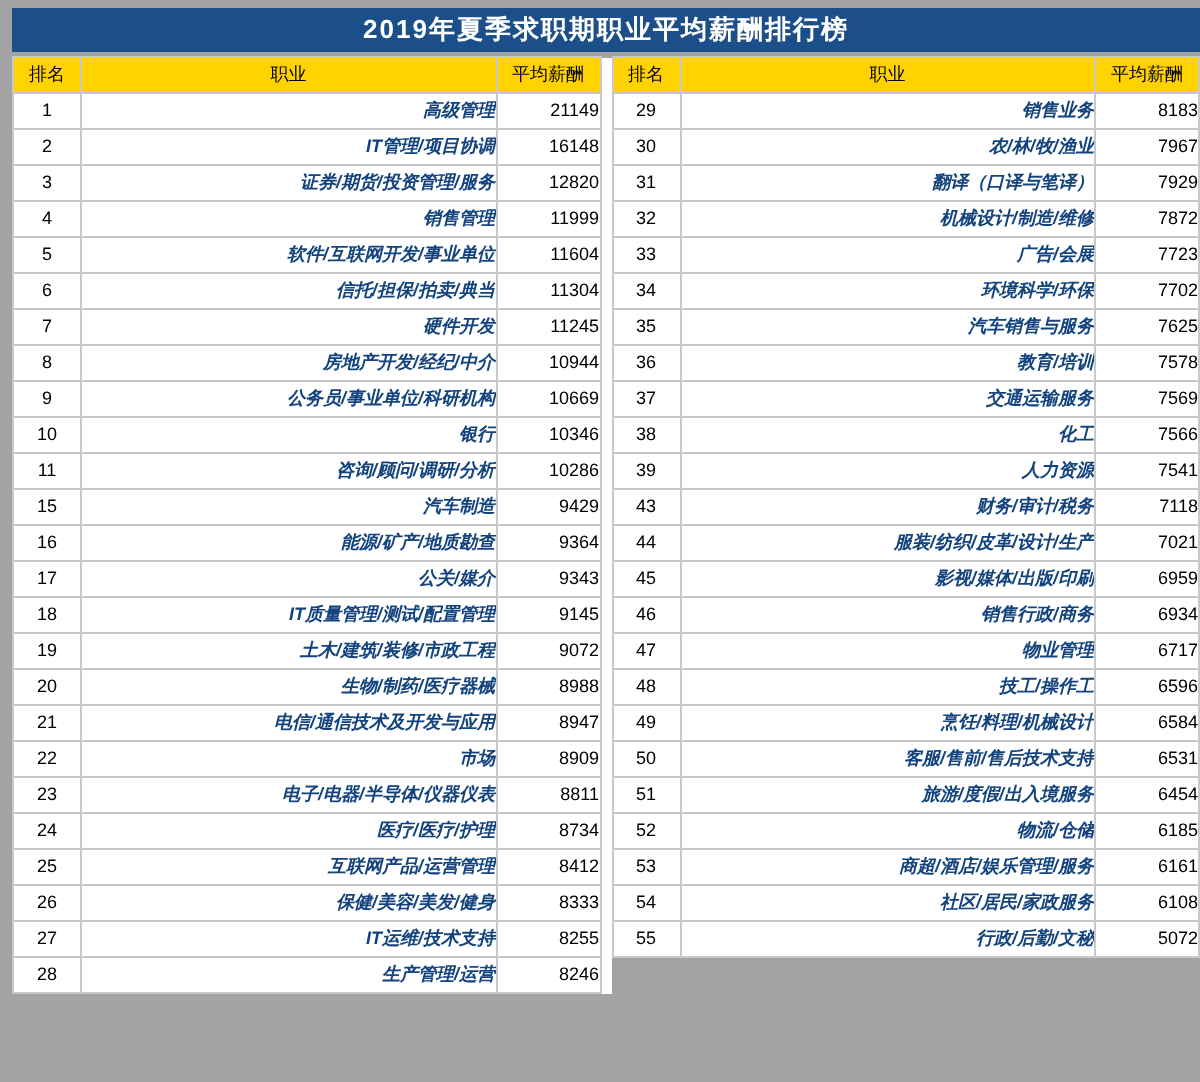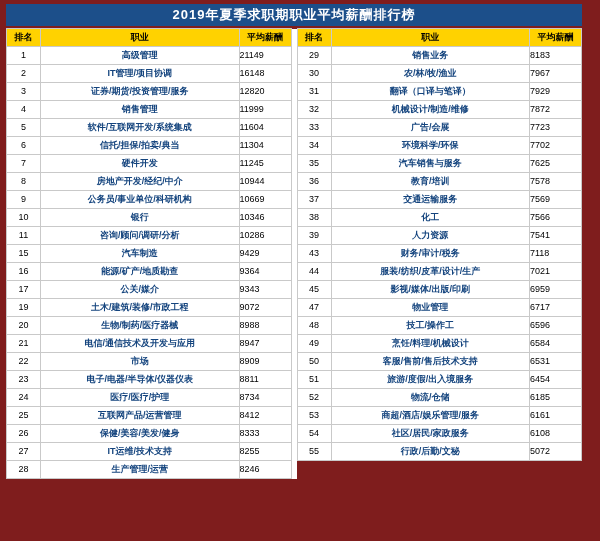--- a/index.html
+++ b/index.html
@@ -10,23 +10,23 @@
   body {
     width: 600px;
     height: 541px;
     overflow: hidden;
     font-family: "Liberation Sans", sans-serif;
   }
   .page {
     position: relative;
     width: 600px;
     height: 541px;
-    background: #7f1d1d;
+    background: #a3a3a3;
     box-sizing: border-box;
-    padding: 4px 18px 0 6px;
+    padding: 4px 0 0 6px;
   }
   .title-bar {
     background: #1c4f8a;
     color: #ffffff;
     text-align: center;
     font-size: 13px;
     font-weight: bold;
     letter-spacing: 1px;
     padding: 4px 0 4px 0;
     margin: 0 0 2px 0;
@@ -42,38 +42,39 @@
     border: 1px solid #c9c9c9;
     padding: 0;
     height: 17px;
     line-height: 17px;
     overflow: hidden;
     white-space: nowrap;
   }
   .hdr {
     background: #ffd200;
     color: #000000;
-    font-weight: bold;
+    font-weight: normal;
     font-size: 9px;
   }
   .c-rank {
     width: 34px;
     text-align: center;
     color: #000;
     background: #ffffff;
   }
   .c-job {
-    text-align: center;
+    text-align: right;
     font-weight: bold;
     color: #14447e;
     background: #ffffff;
+    font-style: italic;
   }
   .c-pay {
     width: 52px;
-    text-align: left;
+    text-align: right;
     color: #000;
     background: #ffffff;
   }
   .c-gap {
     width: 6px;
     border: none !important;
     background: #ffffff;
   }
   .no-border {
     border: none !important;
@@ -138,21 +139,21 @@
           <td class="c-rank">4</td>
           <td class="c-job">销售管理</td>
           <td class="c-pay">11999</td>
           <td class="c-gap no-border"></td>
           <td class="c-rank">32</td>
           <td class="c-job">机械设计/制造/维修</td>
           <td class="c-pay">7872</td>
         </tr>
         <tr>
           <td class="c-rank">5</td>
-          <td class="c-job">软件/互联网开发/系统集成</td>
+          <td class="c-job">软件/互联网开发/事业单位</td>
           <td class="c-pay">11604</td>
           <td class="c-gap no-border"></td>
           <td class="c-rank">33</td>
           <td class="c-job">广告/会展</td>
           <td class="c-pay">7723</td>
         </tr>
         <tr>
           <td class="c-rank">6</td>
           <td class="c-job">信托/担保/拍卖/典当</td>
           <td class="c-pay">11304</td>
@@ -225,20 +226,29 @@
           <td class="c-pay">7021</td>
         </tr>
         <tr>
           <td class="c-rank">17</td>
           <td class="c-job">公关/媒介</td>
           <td class="c-pay">9343</td>
           <td class="c-gap no-border"></td>
           <td class="c-rank">45</td>
           <td class="c-job">影视/媒体/出版/印刷</td>
           <td class="c-pay">6959</td>
+        </tr>
+        <tr>
+          <td class="c-rank">18</td>
+          <td class="c-job">IT质量管理/测试/配置管理</td>
+          <td class="c-pay">9145</td>
+          <td class="c-gap no-border"></td>
+          <td class="c-rank">46</td>
+          <td class="c-job">销售行政/商务</td>
+          <td class="c-pay">6934</td>
         </tr>
         <tr>
           <td class="c-rank">19</td>
           <td class="c-job">土木/建筑/装修/市政工程</td>
           <td class="c-pay">9072</td>
           <td class="c-gap no-border"></td>
           <td class="c-rank">47</td>
           <td class="c-job">物业管理</td>
           <td class="c-pay">6717</td>
         </tr>

